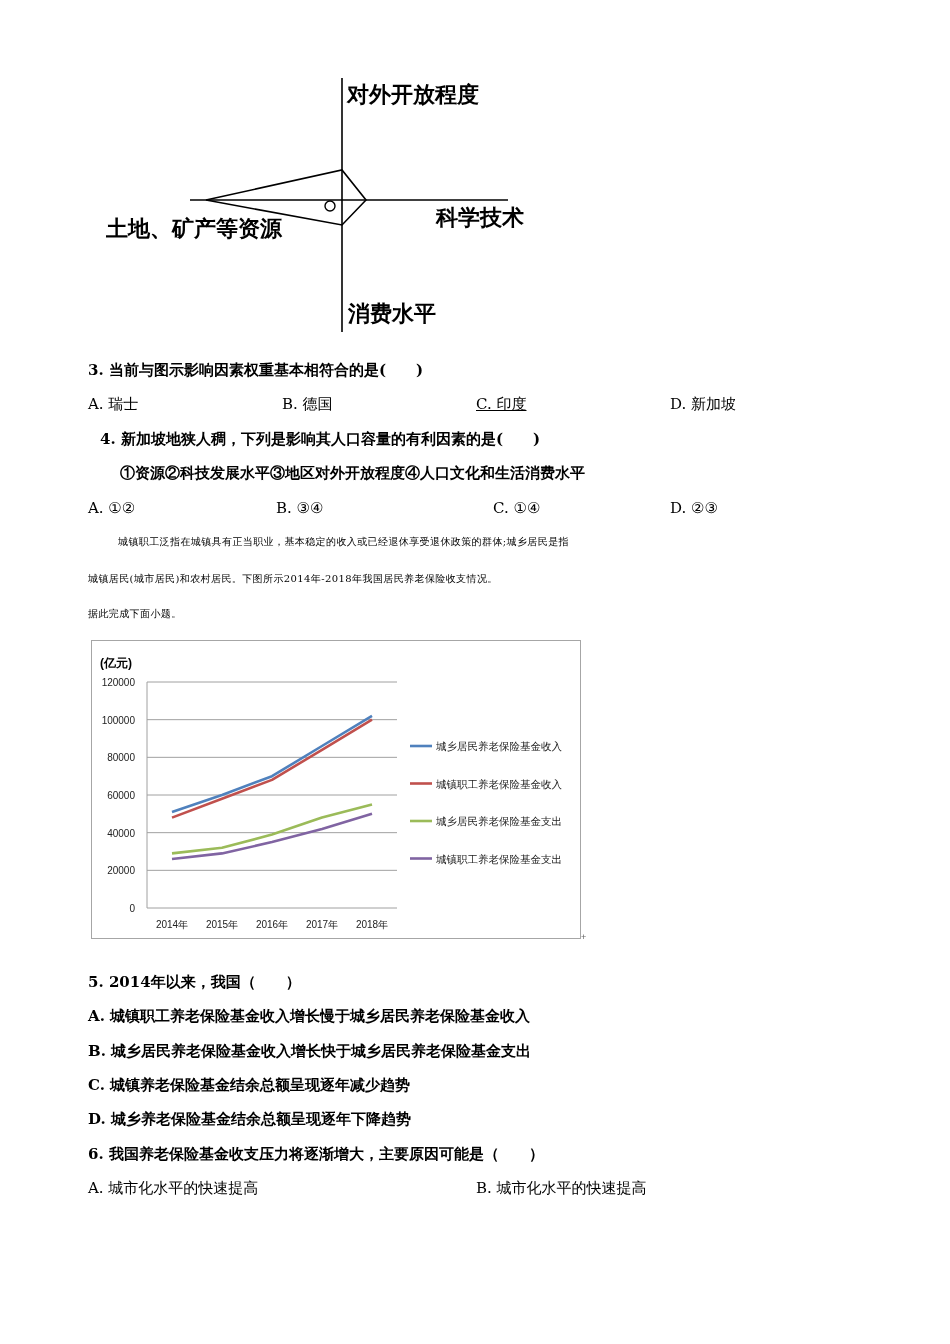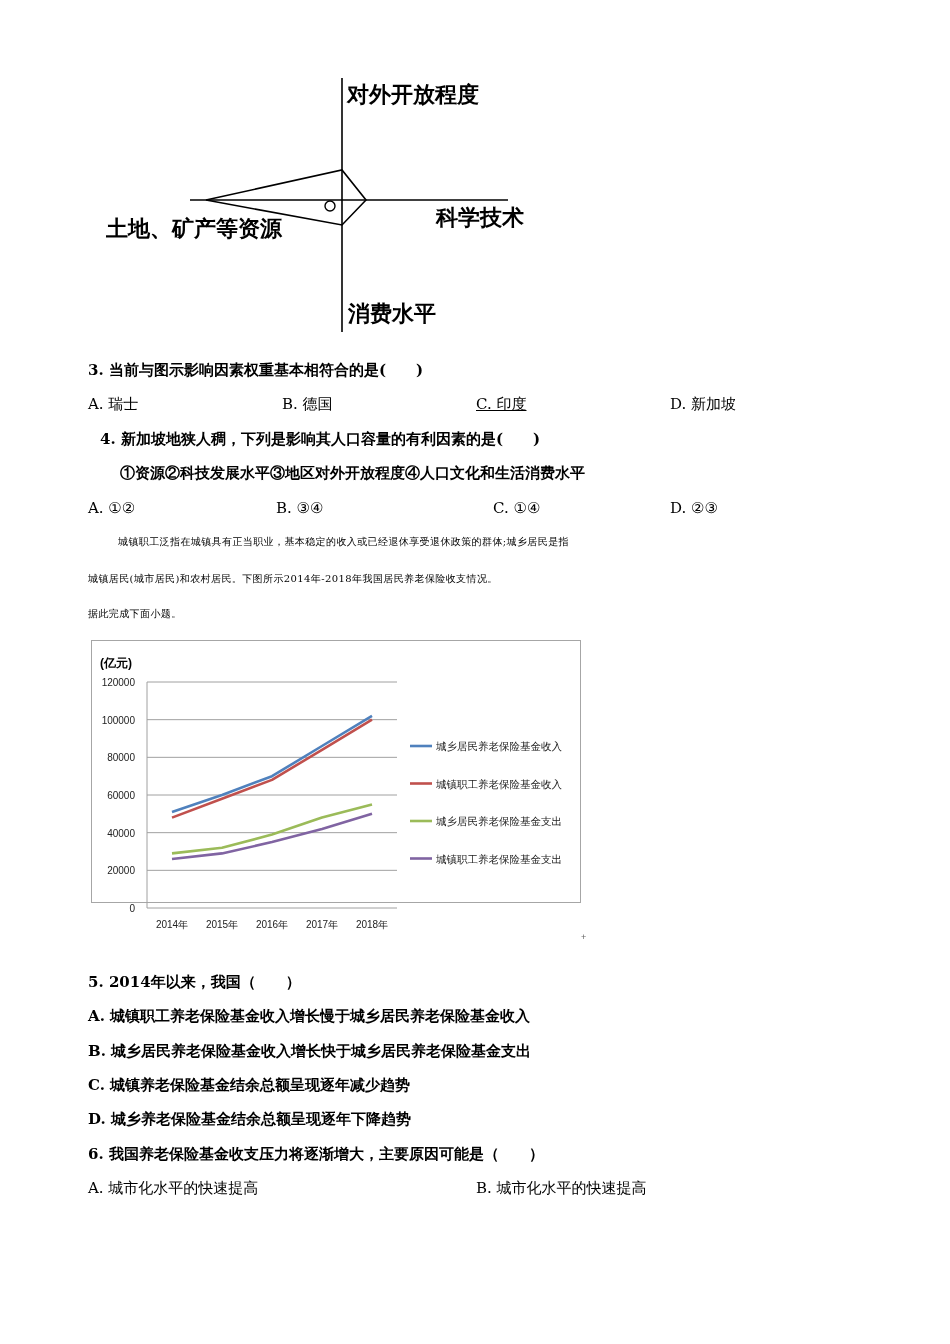--- a/index.html
+++ b/index.html
@@ -5,21 +5,21 @@
     html, body { margin: 0; padding: 0; background: #ffffff; }
     body { width: 950px; height: 1344px; position: relative; overflow: hidden;
       font-family: "DejaVu Serif", "Liberation Serif", serif; color: #000; }
     .abs { position: absolute; }
     .diagram { left: 80px; top: 70px; width: 450px; height: 270px; }
     .diagram svg { width: 450px; height: 270px; }
     .dlabel { position: absolute; font-family: "DejaVu Sans", sans-serif; font-weight: bold; font-size: 22px; white-space: nowrap; }
     .q { position: absolute; left: 88px; font-size: 15px; white-space: nowrap; line-height: 20px; font-weight: bold; }
     .opt { position: absolute; font-size: 15px; white-space: nowrap; line-height: 20px; }
     .para { position: absolute; left: 88px; font-size: 10px; white-space: nowrap; line-height: 20px; letter-spacing: 0.4px; }
-    .chart { left: 91px; top: 640px; width: 490px; height: 263px; border: 1px solid #a6a6a6; box-sizing: border-box; }
+    .chart { left: 91px; top: 640px; width: 490px; height: 299px; border: 1px solid #a6a6a6; box-sizing: border-box; }
     .chart svg { position: absolute; left: 0; top: 0; }
     .chart text { font-family: "Liberation Sans", sans-serif; }
     .anchor { left: 581px; top: 932px; font-size: 9px; color: #666; font-family: "Liberation Sans", sans-serif; }
   </style>
 </head>
 <body>
 
 <div class="abs diagram">
   <svg viewBox="0 0 450 270">
     <line x1="262" y1="8" x2="262" y2="262" stroke="#000" stroke-width="1.6"></line>

